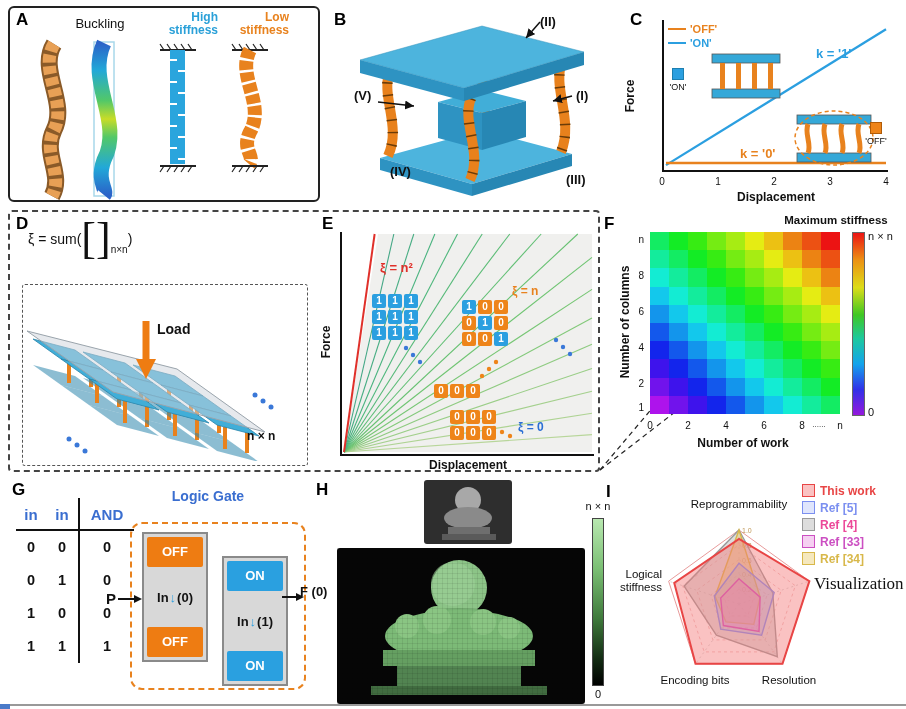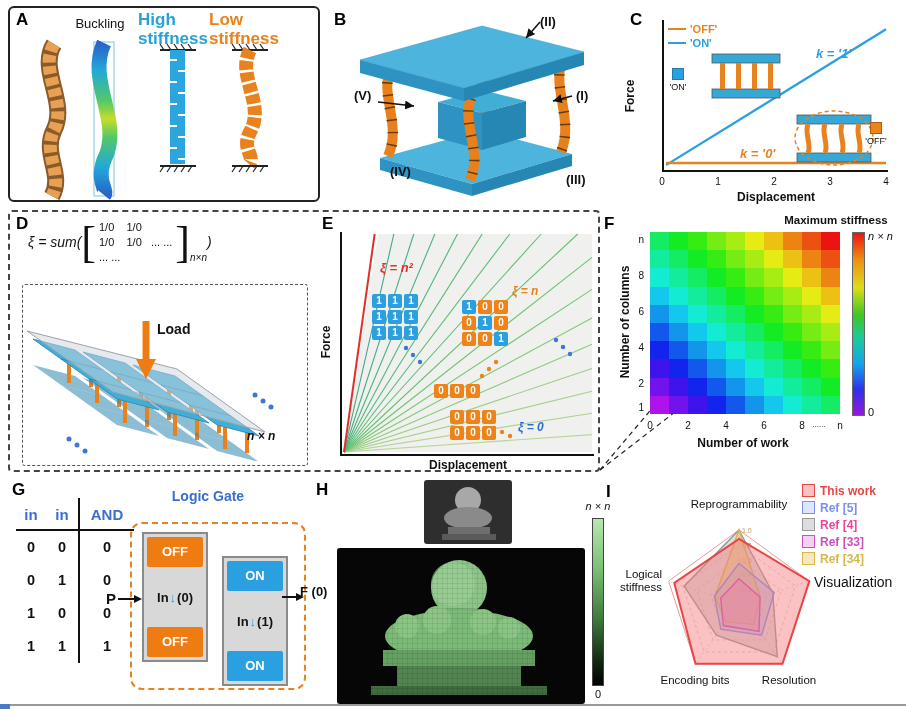--- a/index.html
+++ b/index.html
@@ -1,22 +1,22 @@
 <!DOCTYPE html>
 <html><head>
 <meta charset="utf-8">
 <style>
 *{box-sizing:border-box;margin:0;padding:0;}
 body{font-family:"Liberation Sans",sans-serif;background:#fff;color:#111;}
 #fig{position:relative;width:906px;height:709px;background:#fff;overflow:hidden;}
 .abs{position:absolute;}
 .plab{position:absolute;font-weight:bold;font-size:17px;color:#000;z-index:4;}
 .bd{font-weight:bold;}
-.it{font-style:italic;}
-.stiff-label{white-space:pre-line;text-align:left;font-weight:bold;font-size:17px;line-height:1.1;}
+.it{}
+.stiff-label{white-space:pre-line;text-align:right;font-weight:bold;font-size:12px;line-height:1.1;}
 .vlab{position:absolute;transform:rotate(-90deg);transform-origin:center;text-align:center;font-weight:bold;font-size:12px;}
 .axlab{position:absolute;text-align:center;font-weight:bold;font-size:12px;}
 .tick{position:absolute;font-size:10px;color:#111;text-align:center;}
 #gTable{position:absolute;left:16px;top:498px;display:grid;grid-template-columns:30px 32px 56px;}
 .gc{height:33px;line-height:33px;text-align:center;font-weight:bold;font-size:14.5px;color:#111;}
 .gh{color:#3a6ed0;font-size:15px;border-bottom:2px solid #111;}
 .gsep{border-left:2px solid #111;}
 .gatecell{height:30px;line-height:30px;text-align:center;color:#fff;font-weight:bold;font-size:13px;border-radius:2px;}
 .gatemid{flex:1;display:flex;align-items:center;justify-content:center;font-weight:bold;font-size:13px;gap:1px;}
 #fHeat{position:absolute;left:650px;top:232px;width:190px;height:182px;display:grid;grid-template-columns:repeat(10,1fr);grid-auto-rows:1fr;z-index:1;}
@@ -174,21 +174,20 @@
     <div class="axlab" style="left:100px;top:186px;width:120px;">Displacement</div>
     <div class="vlab" style="left:-16px;top:85px;width:60px;">Force</div>
   </div>
 
   <div class="abs" style="left:8px;top:210px;width:592px;height:262px;border:2px dashed #444;border-radius:4px;">
     <div class="plab" style="left:6px;top:2px;">D</div>
 
     <div class="abs" style="left:18px;top:8px;display:flex;align-items:center;">
       <span class="it" style="font-size:14px;font-weight:500;">ξ = sum(</span>
       <span style="font-size:44px;font-weight:300;line-height:0.85;font-family:'Liberation Serif',serif;">[</span>
-      <div id="dMatrixRows" style="font-size:11px;line-height:1.35;white-space:pre;padding:0 3px;"><div>1/0    1/0</div><div>1/0    1/0   ... ...</div><div>... ...</div></div>
       <span style="font-size:44px;font-weight:300;line-height:0.85;font-family:'Liberation Serif',serif;">]</span>
       <span class="it" style="font-size:10px;align-self:flex-end;margin-bottom:2px;">n×n</span>
       <span class="it" style="font-size:14px;font-weight:500;">)</span>
     </div>
 
     <div class="abs" style="left:12px;top:72px;width:286px;height:182px;border:1.5px dashed #555;border-radius:3px;">
       <svg id="dArraySvg" width="278" height="174" viewBox="0 0 278 174" style="position:absolute;left:2px;top:2px;">
           <polygon points="36,98 78,109 50,89 8,78" fill="#2d86ad" opacity="0.55"></polygon>
           <line x1="44" y1="74" x2="44" y2="96" stroke="#e8811c" stroke-width="4"></line>
           <line x1="66" y1="79" x2="66" y2="100" stroke="#e8811c" stroke-width="4"></line>
@@ -565,21 +564,21 @@
       <div class="legrow">
         <span class="legswatch" style="background: rgba(225, 120, 215, 0.35); border-color: rgb(204, 79, 194);"></span>
         <span style="font-weight: bold; font-size: 12px; color: rgb(204, 79, 194);">Ref [33]</span>
       </div>
       <div class="legrow">
         <span class="legswatch" style="background: rgba(232, 205, 110, 0.45); border-color: rgb(216, 184, 74);"></span>
         <span style="font-weight: bold; font-size: 12px; color: rgb(216, 184, 74);">Ref [34]</span>
       </div>
     </div>
   <div class="abs" style="left:664px;top:498px;width:150px;text-align:center;font-size:11.5px;">Reprogrammability</div>
-  <div class="abs" style="left:814px;top:574px;width:88px;font-size:14px;">Visualization</div>
+  <div class="abs" style="left:814px;top:574px;width:88px;font-size:17px;font-family:Liberation Serif, serif;">Visualization</div>
   <div class="abs" style="left:744px;top:674px;width:90px;text-align:center;font-size:11.5px;">Resolution</div>
   <div class="abs" style="left:645px;top:674px;width:100px;text-align:center;font-size:11.5px;">Encoding bits</div>
   <div class="abs" style="left:586px;top:568px;width:76px;text-align:right;font-size:11.5px;line-height:1.15;">Logical stiffness</div>
 
   <svg class="abs" style="left:0;top:0;pointer-events:none;" width="906" height="709" viewBox="0 0 906 709">
     <line x1="600" y1="470" x2="698" y2="354" stroke="#222" stroke-width="1.2" stroke-dasharray="5 4"></line>
     <line x1="600" y1="470" x2="812" y2="306" stroke="#222" stroke-width="1.2" stroke-dasharray="5 4"></line>
   </svg>
   <div class="abs" style="left:695px;top:278px;width:118px;height:80px;transform:rotate(-6deg);background:rgba(240,243,238,0.6);border:1px solid rgba(150,160,150,0.9);border-radius:4px;display:grid;grid-template-columns:repeat(3,1fr);gap:5px;padding:8px;box-shadow:0 1px 4px rgba(0,0,0,0.25);">
     <span style="background:rgba(180,210,170,0.75);"></span>

